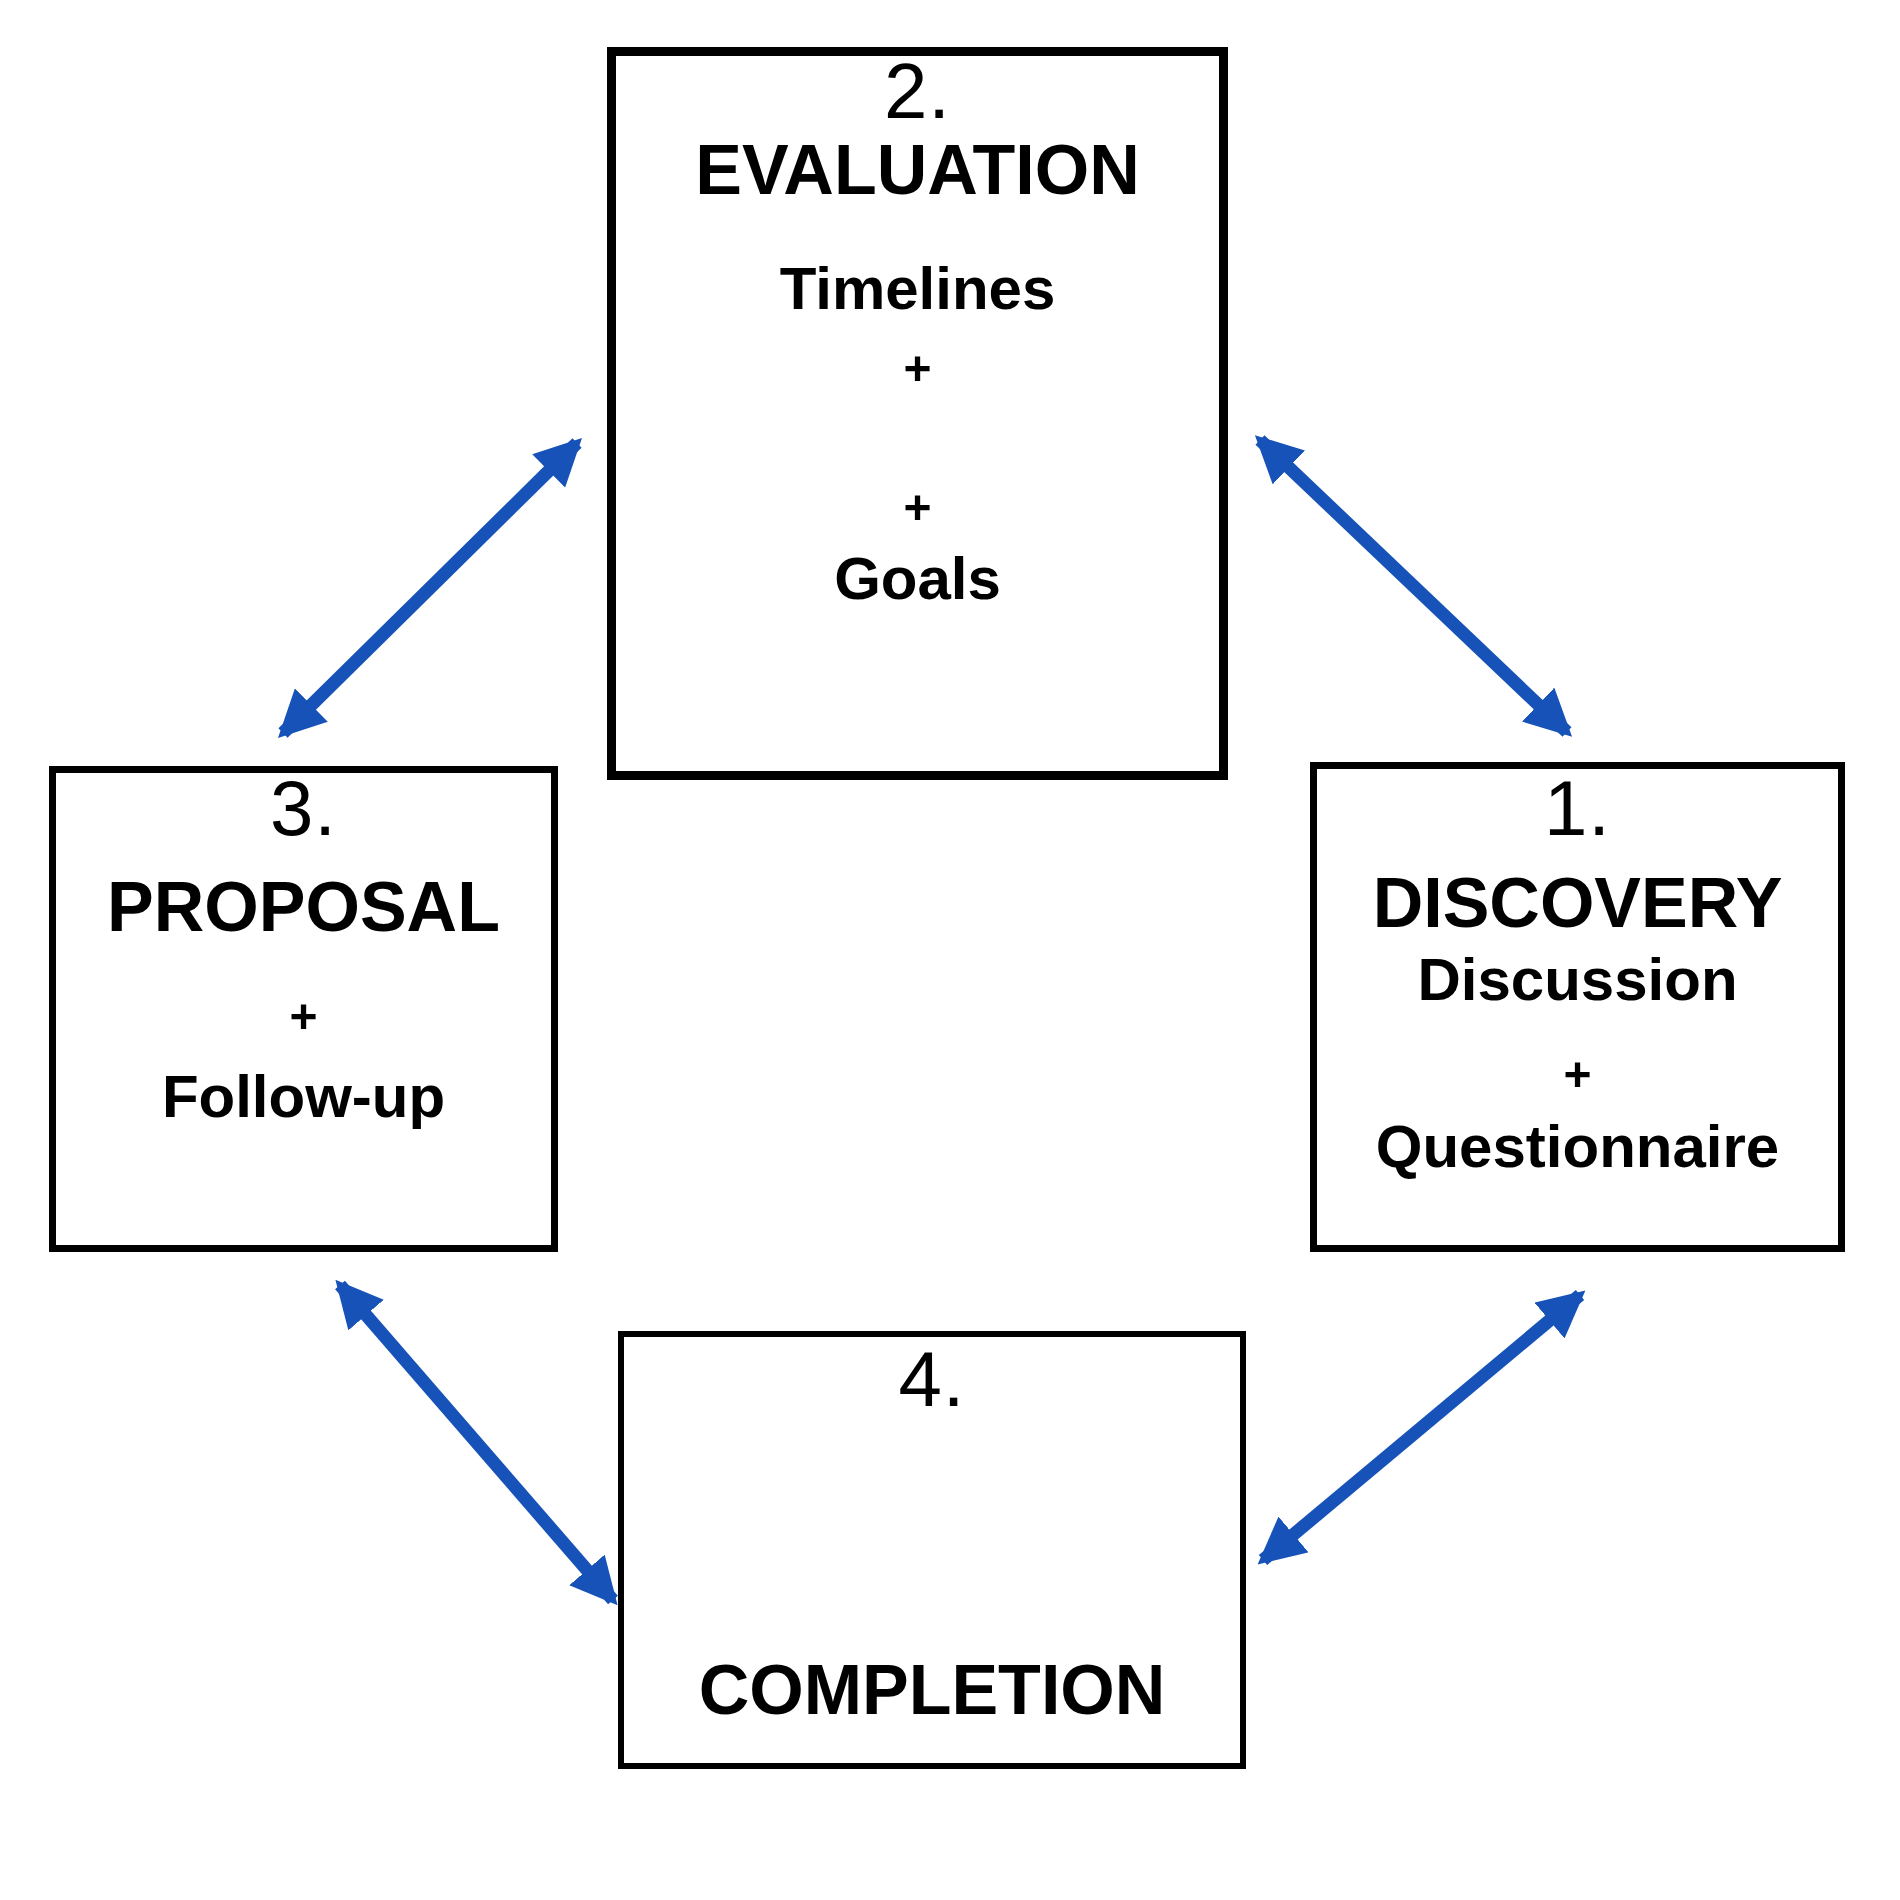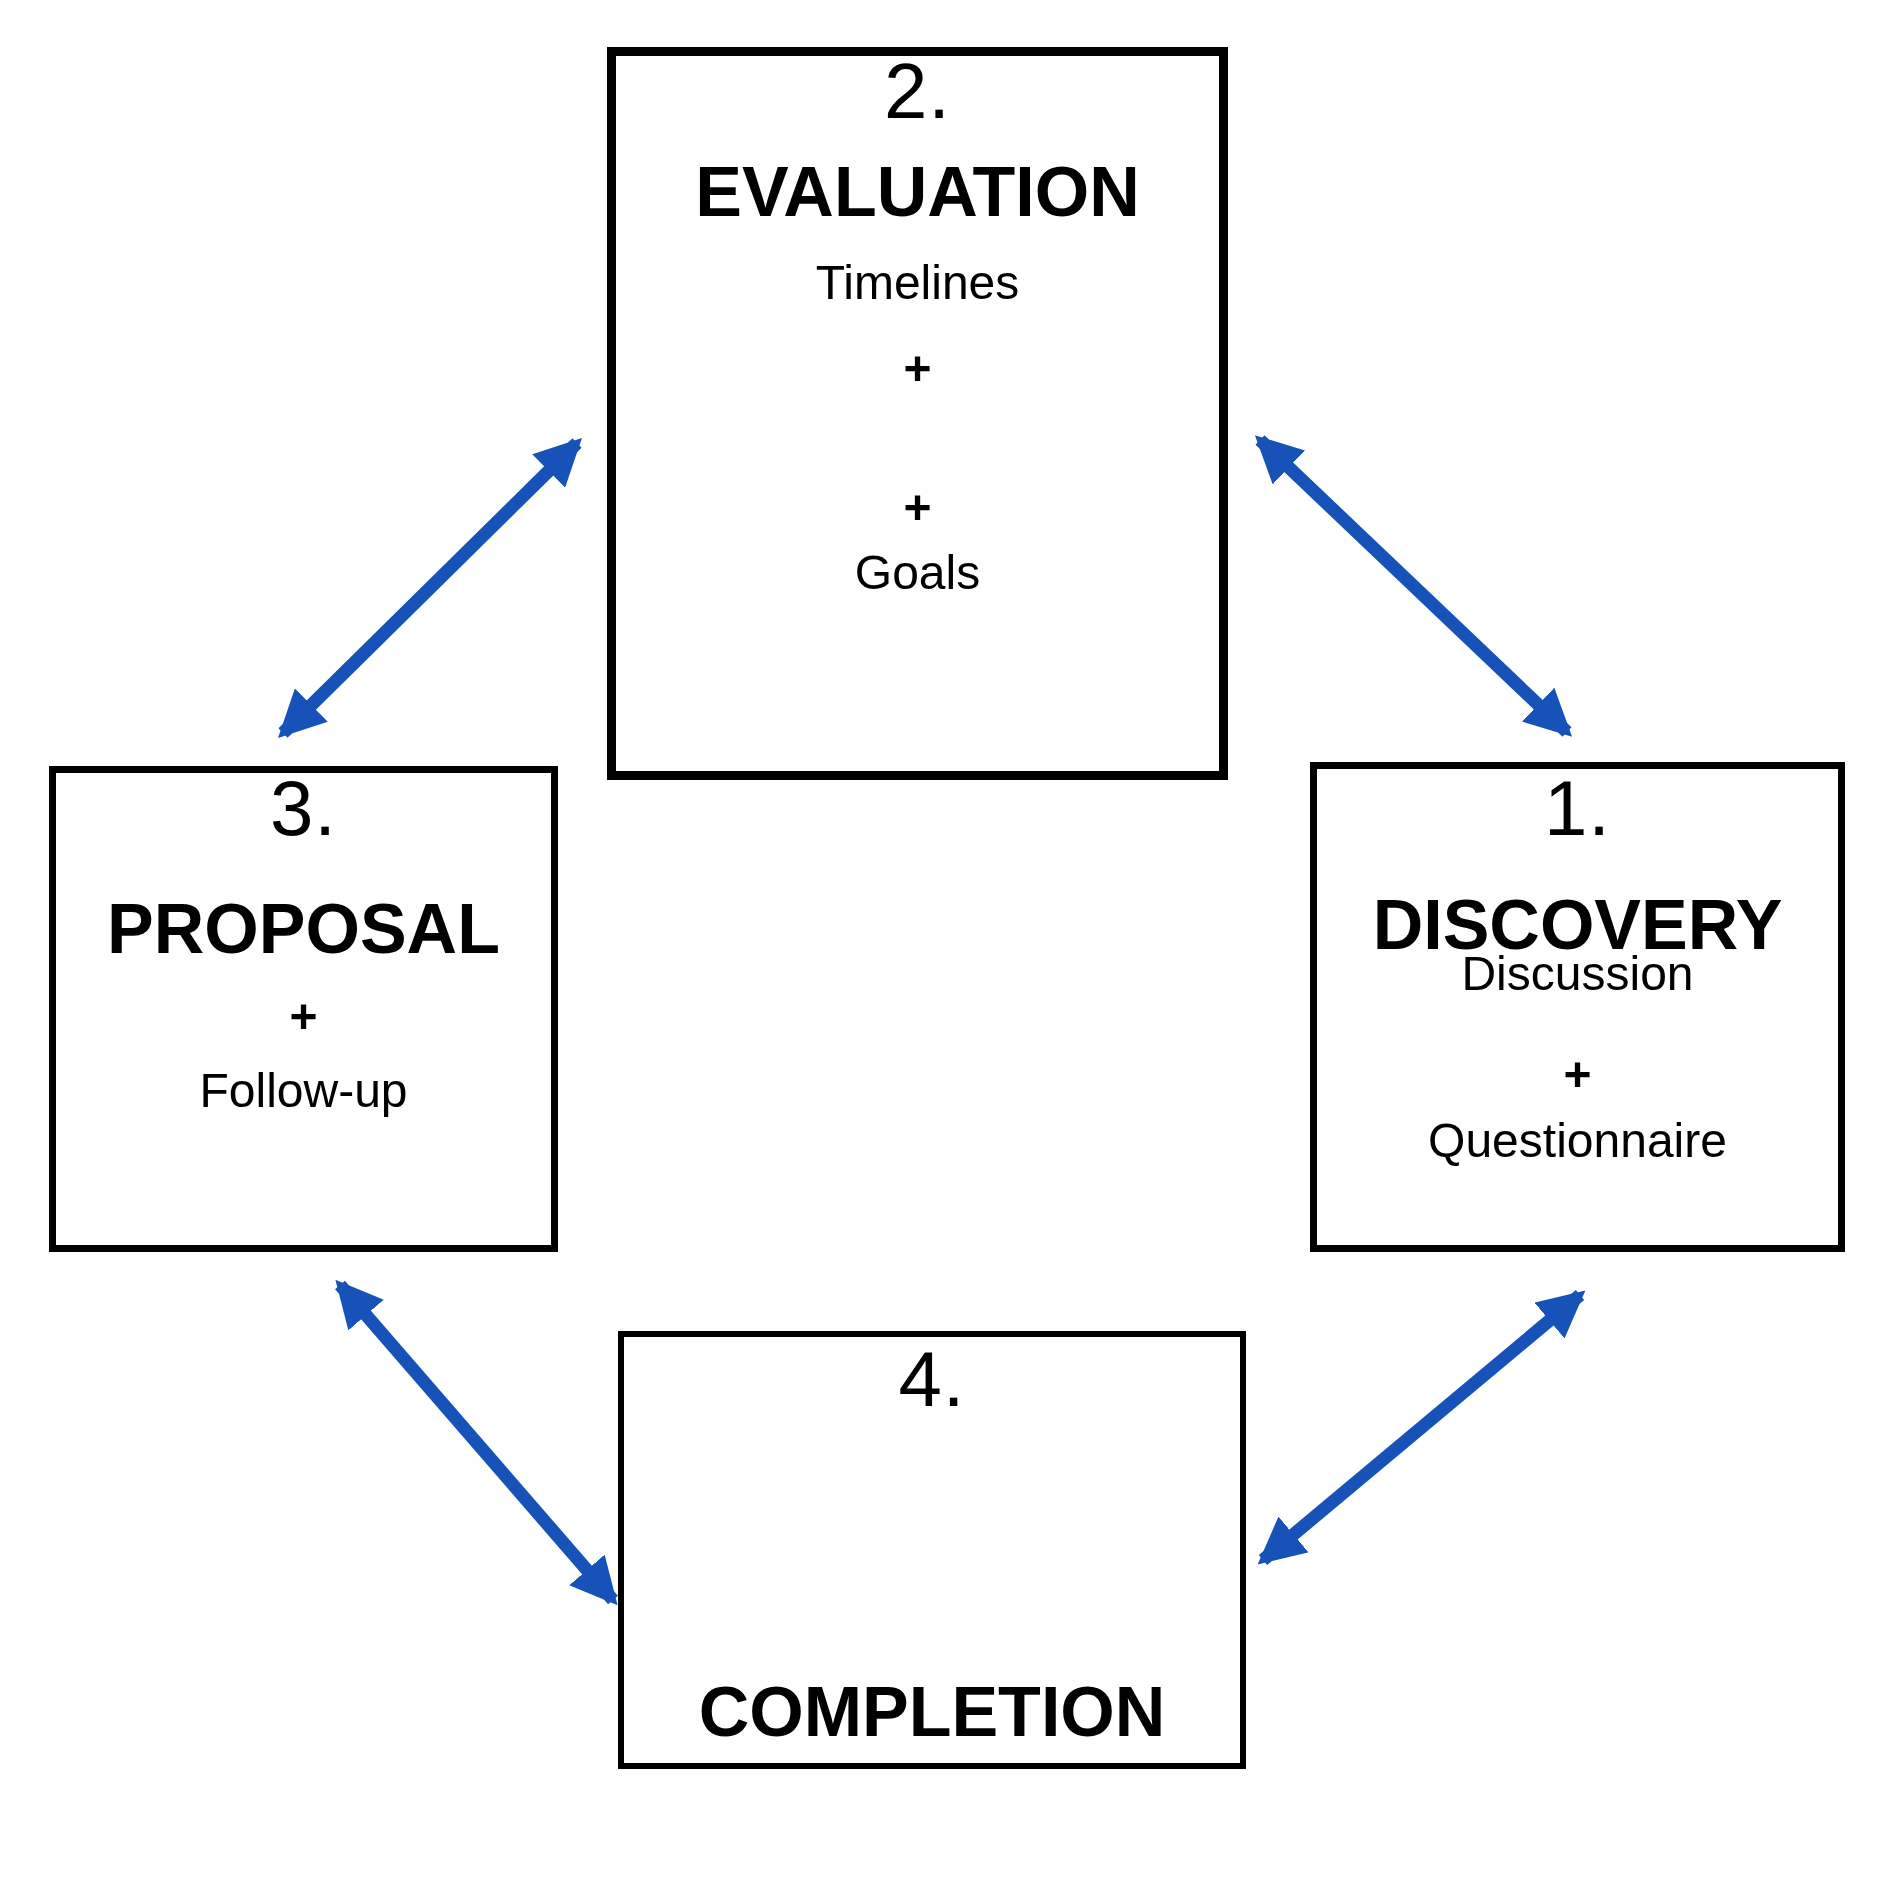--- a/index.html
+++ b/index.html
@@ -42,25 +42,24 @@
   }
   .num {
     font-size: 78px;
     font-weight: 400;
     letter-spacing: 1px;
   }
   .title {
     font-size: 70px;
     font-weight: 700;
     letter-spacing: 0px;
-    margin-top: 22px;
   }
   .sub {
-    font-size: 48px;
-    font-weight: 400;
+    font-size: 60px;
+    font-weight: 700;
   }
   .plus {
     font-size: 48px;
     font-weight: 700;
   }
 </style>
 </head>
 <body>
 
 <div class="canvas">

